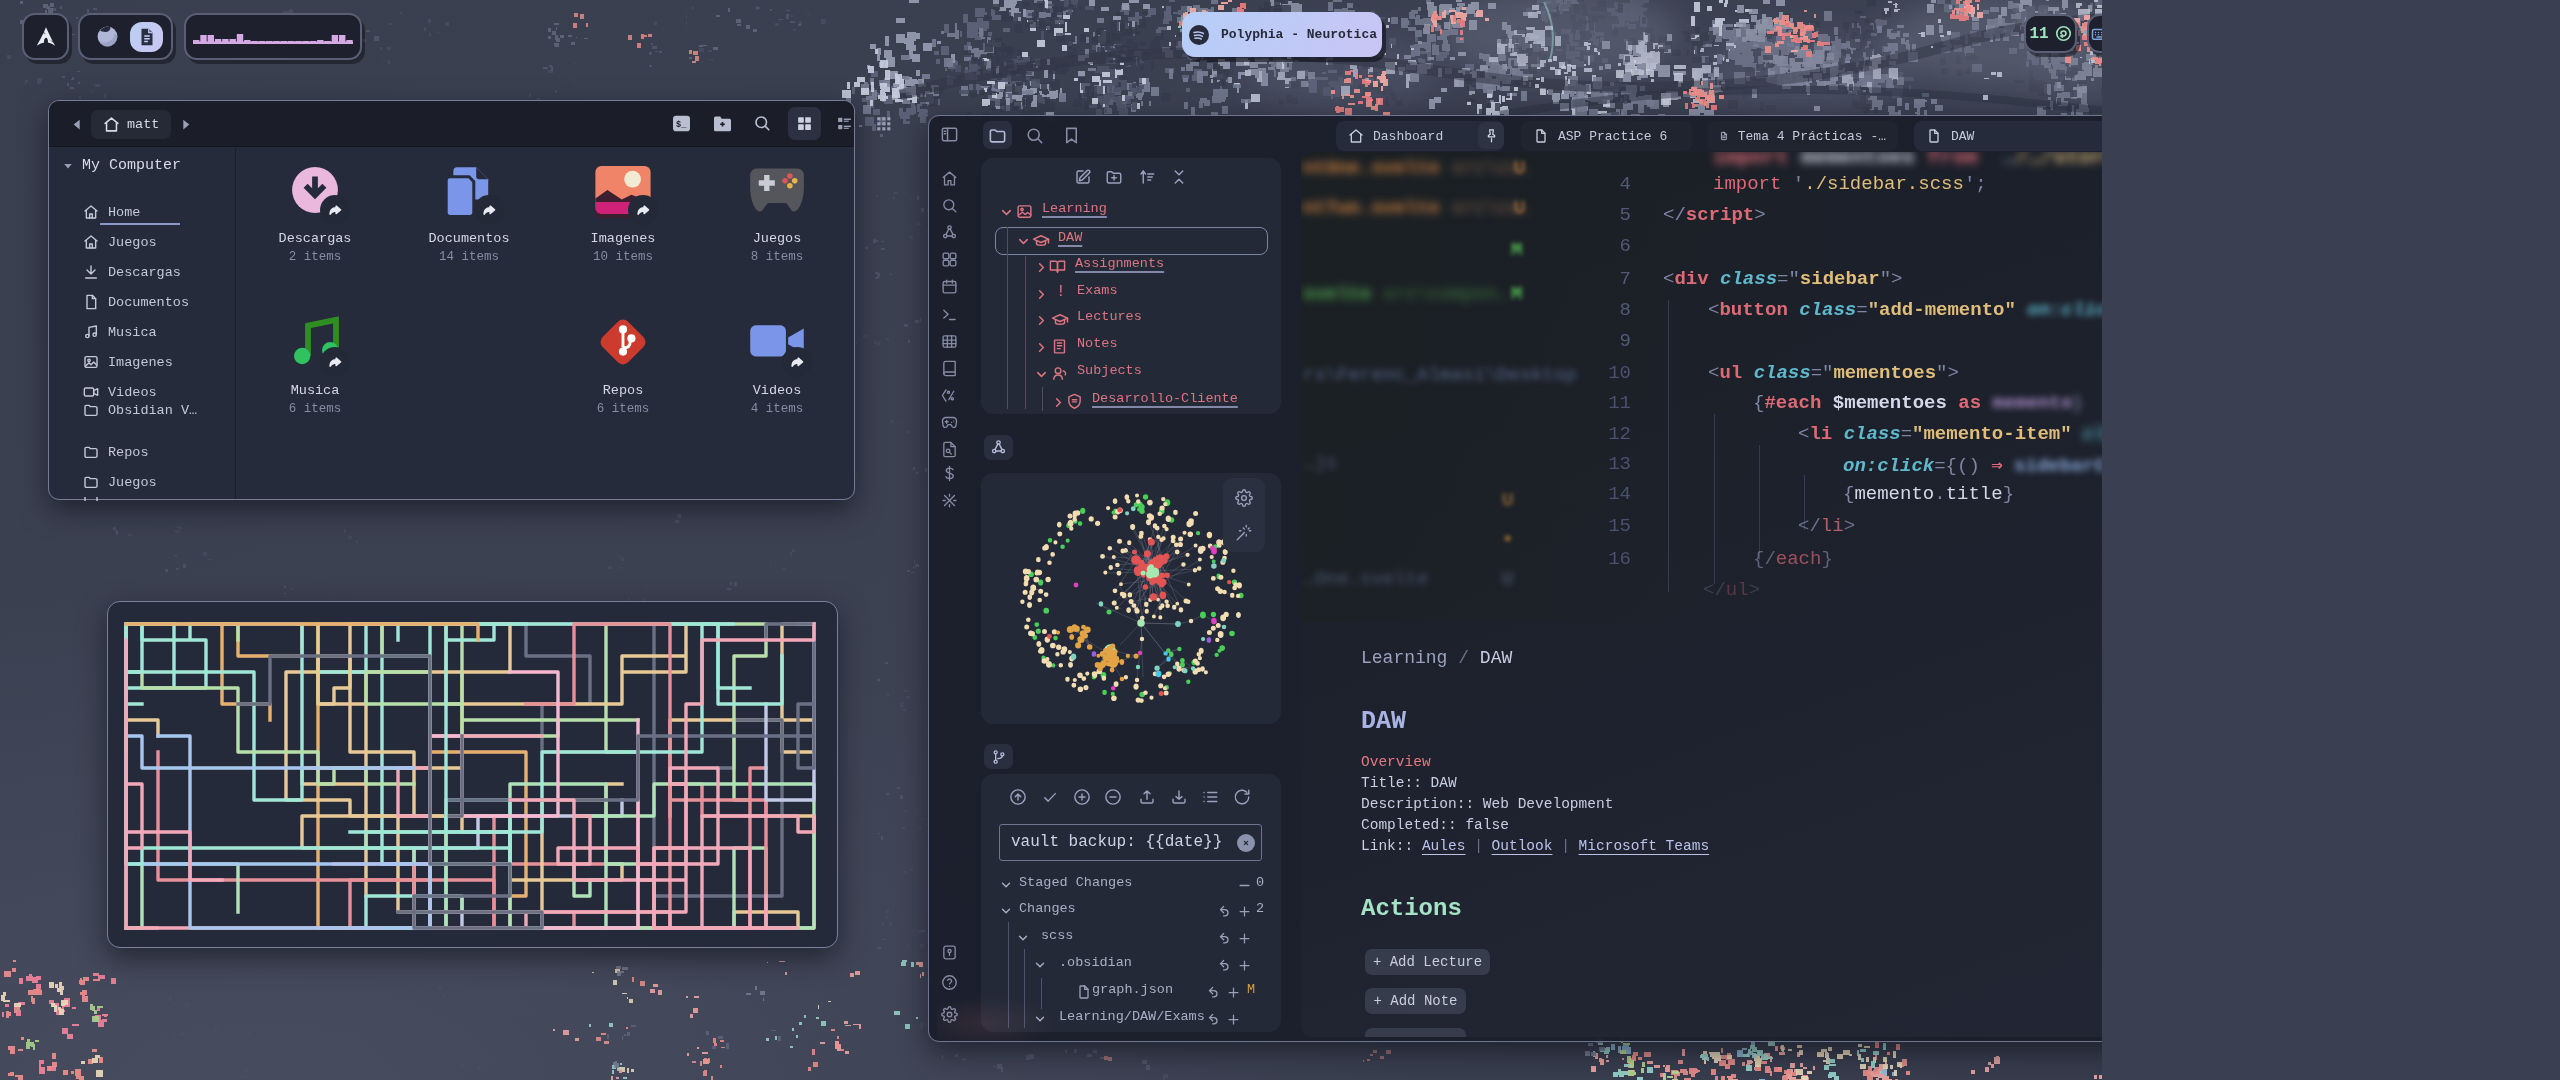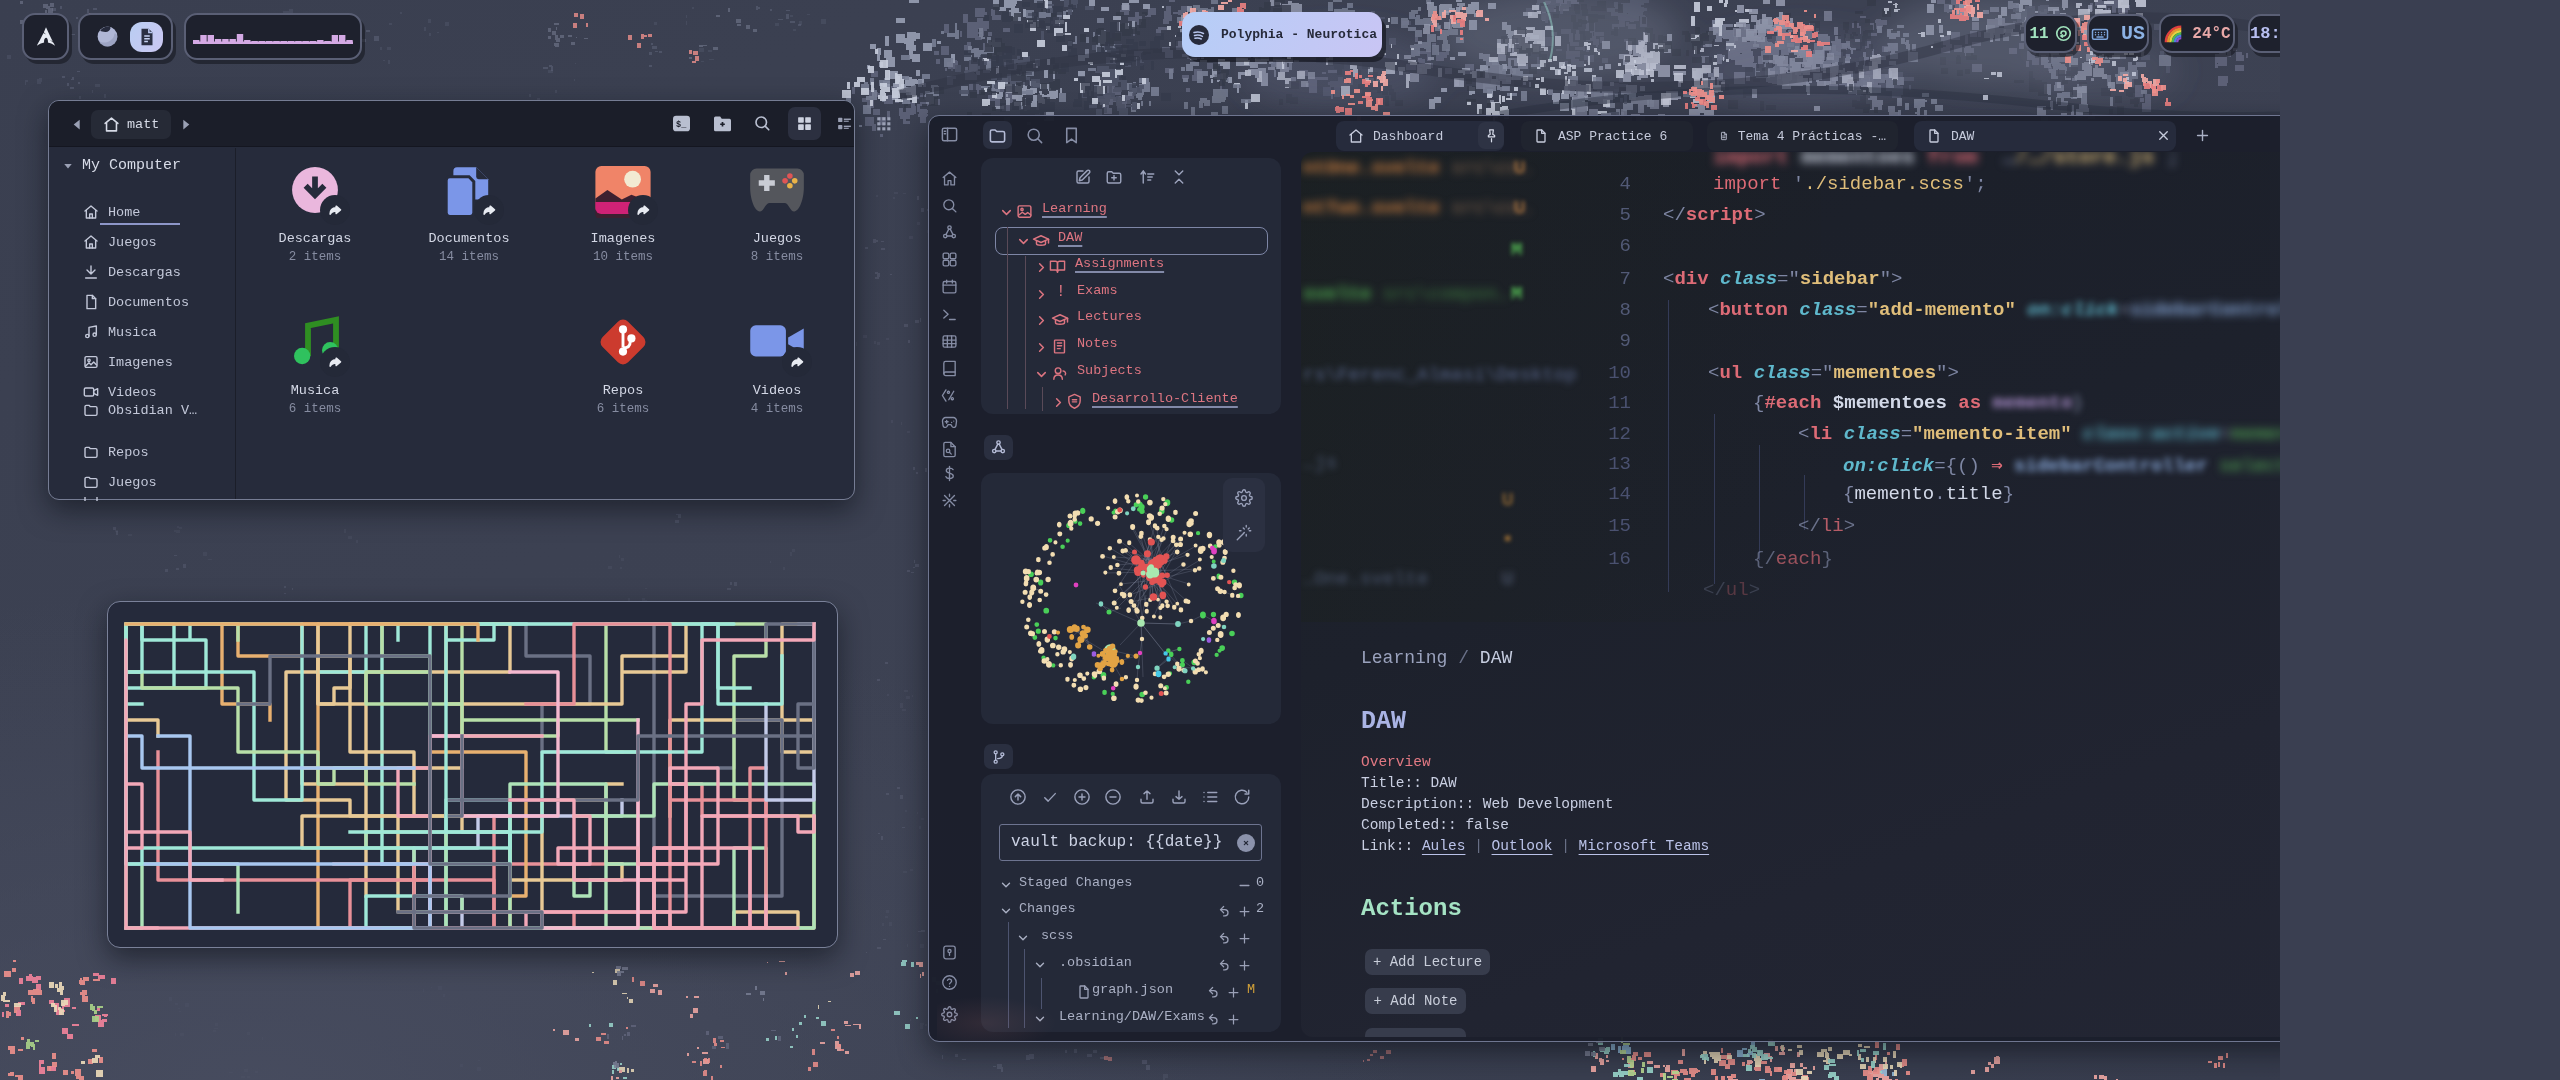--- a/index.html
+++ b/index.html
@@ -1,16 +1,16 @@
 <!DOCTYPE html>
 <html><head><meta charset="utf-8"><style>
 *{margin:0;padding:0;box-sizing:border-box}
 html,body{width:2560px;height:1080px;overflow:hidden;background:#3a3f51}
 body{font-family:"Liberation Mono",monospace;position:relative}
-#screen{position:absolute;inset:0;width:2280px;height:1080px;overflow:hidden}
+#screen{position:absolute;inset:0;width:2102px;height:1080px;overflow:hidden}
 #wall{position:absolute;top:0;left:0}
 .abs{position:absolute}
 
 .pill{position:absolute;background:#1e212d;border:2px solid #5a5f75;border-radius:13px;
   box-shadow:3px 4px 0 rgba(18,20,28,.55);display:flex;align-items:center;justify-content:center;gap:8px;
   color:#c7cdde;font-size:13.5px;font-weight:bold;white-space:nowrap}
 .music{background:linear-gradient(120deg,#b5cef7,#c9c5f4);border:none;color:#262a3a;font-weight:bold;
   box-shadow:4px 5px 0 rgba(15,17,25,.6);font-size:13px}
 
 .win{position:absolute;border-radius:12px;box-shadow:0 10px 28px rgba(10,12,20,.55)}

